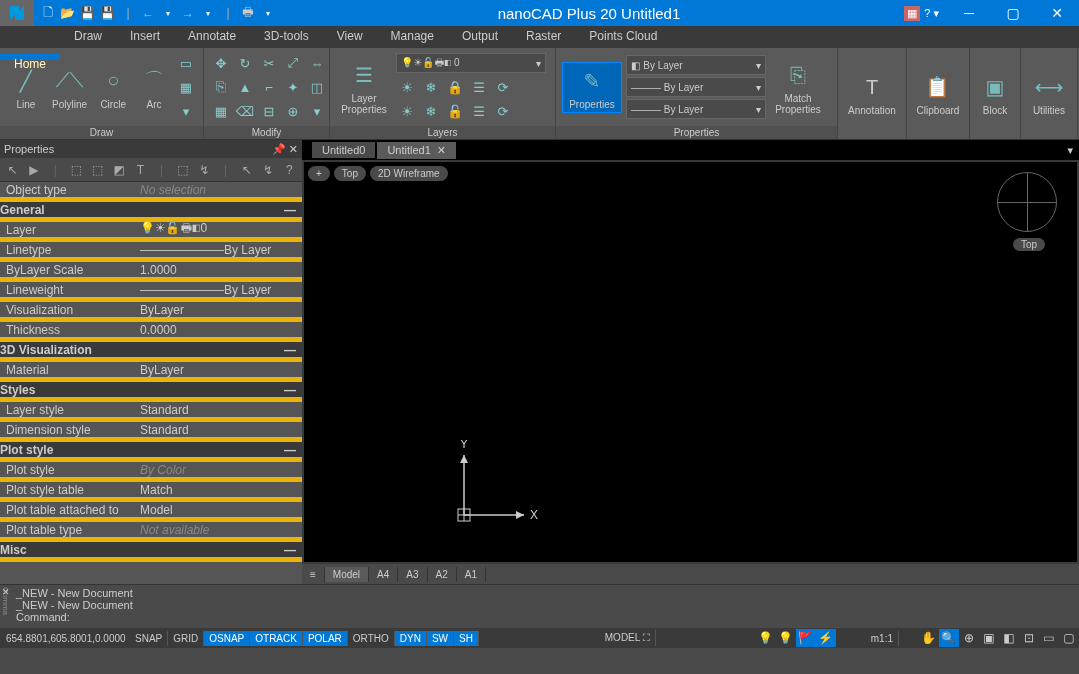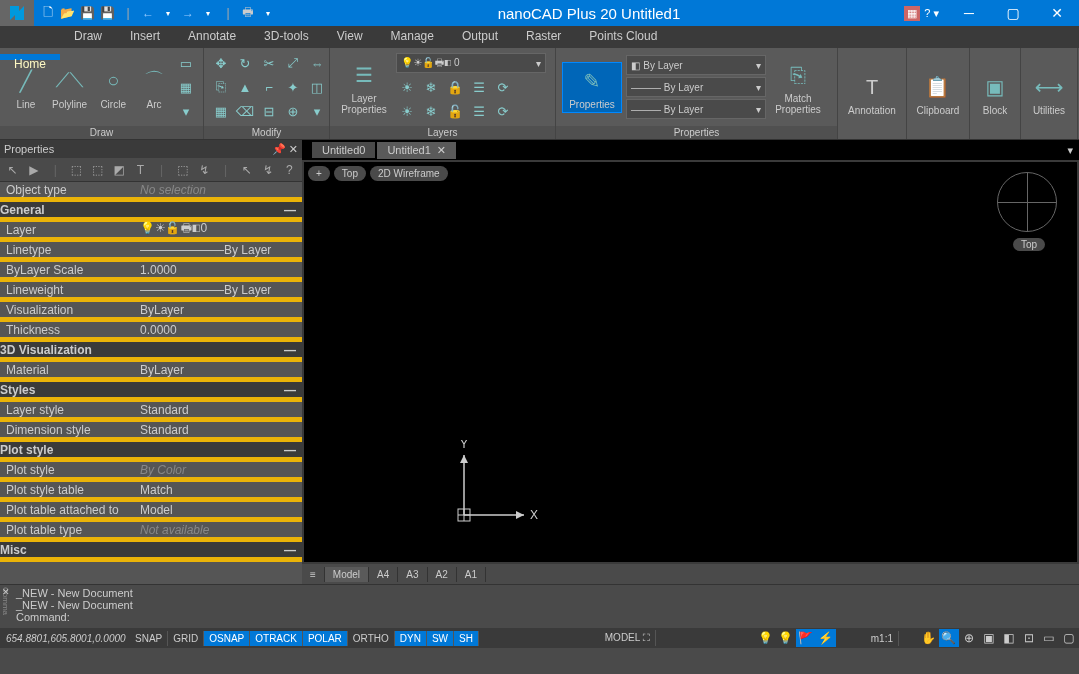--- a/index.html
+++ b/index.html
@@ -68,21 +68,21 @@
 .modeltabs { height: 20px; background: #4a4a4a; display: flex; align-items: center; gap: 0; }
 .modeltabs span { padding: 2px 8px; font-size: 10px; border-right: 1px solid #333; cursor: pointer; }
 .modeltabs span.active { background: #5a5a5a; }
 
 
 .cmdline { height: 44px; background: #4a4a4a; font-family: "Courier New", monospace; font-size: 11px; padding: 2px 6px; border-top: 1px solid #333; }
 .cmdline .sidelabel { position: absolute; left: 1px; font-size: 8px; writing-mode: vertical-rl; color: #888; }
 
 
 .statusbar { height: 20px; background: #3a3a3a; display: flex; align-items: center; font-size: 10px; gap: 0; color: #ccc; }
-.statusbar .coords { padding: 0 6px; width: 130px; font-style: italic; }
+.statusbar .coords { padding: 0 6px; width: 130px; }
 .statusbar .sbtn { padding: 2px 5px; border-right: 1px solid #555; cursor: pointer; }
 .statusbar .sbtn.on { background: #0078d7; color: #fff; }
 .statusbar .spacer { flex: 1; }
 .statusbar .ricon { width: 20px; height: 18px; display: flex; align-items: center; justify-content: center; font-size: 12px; cursor: pointer; }
 .statusbar .ricon.on { background: #0078d7; }
 </style>
 </head>
 <body>
 
 <div class="titlebar">

